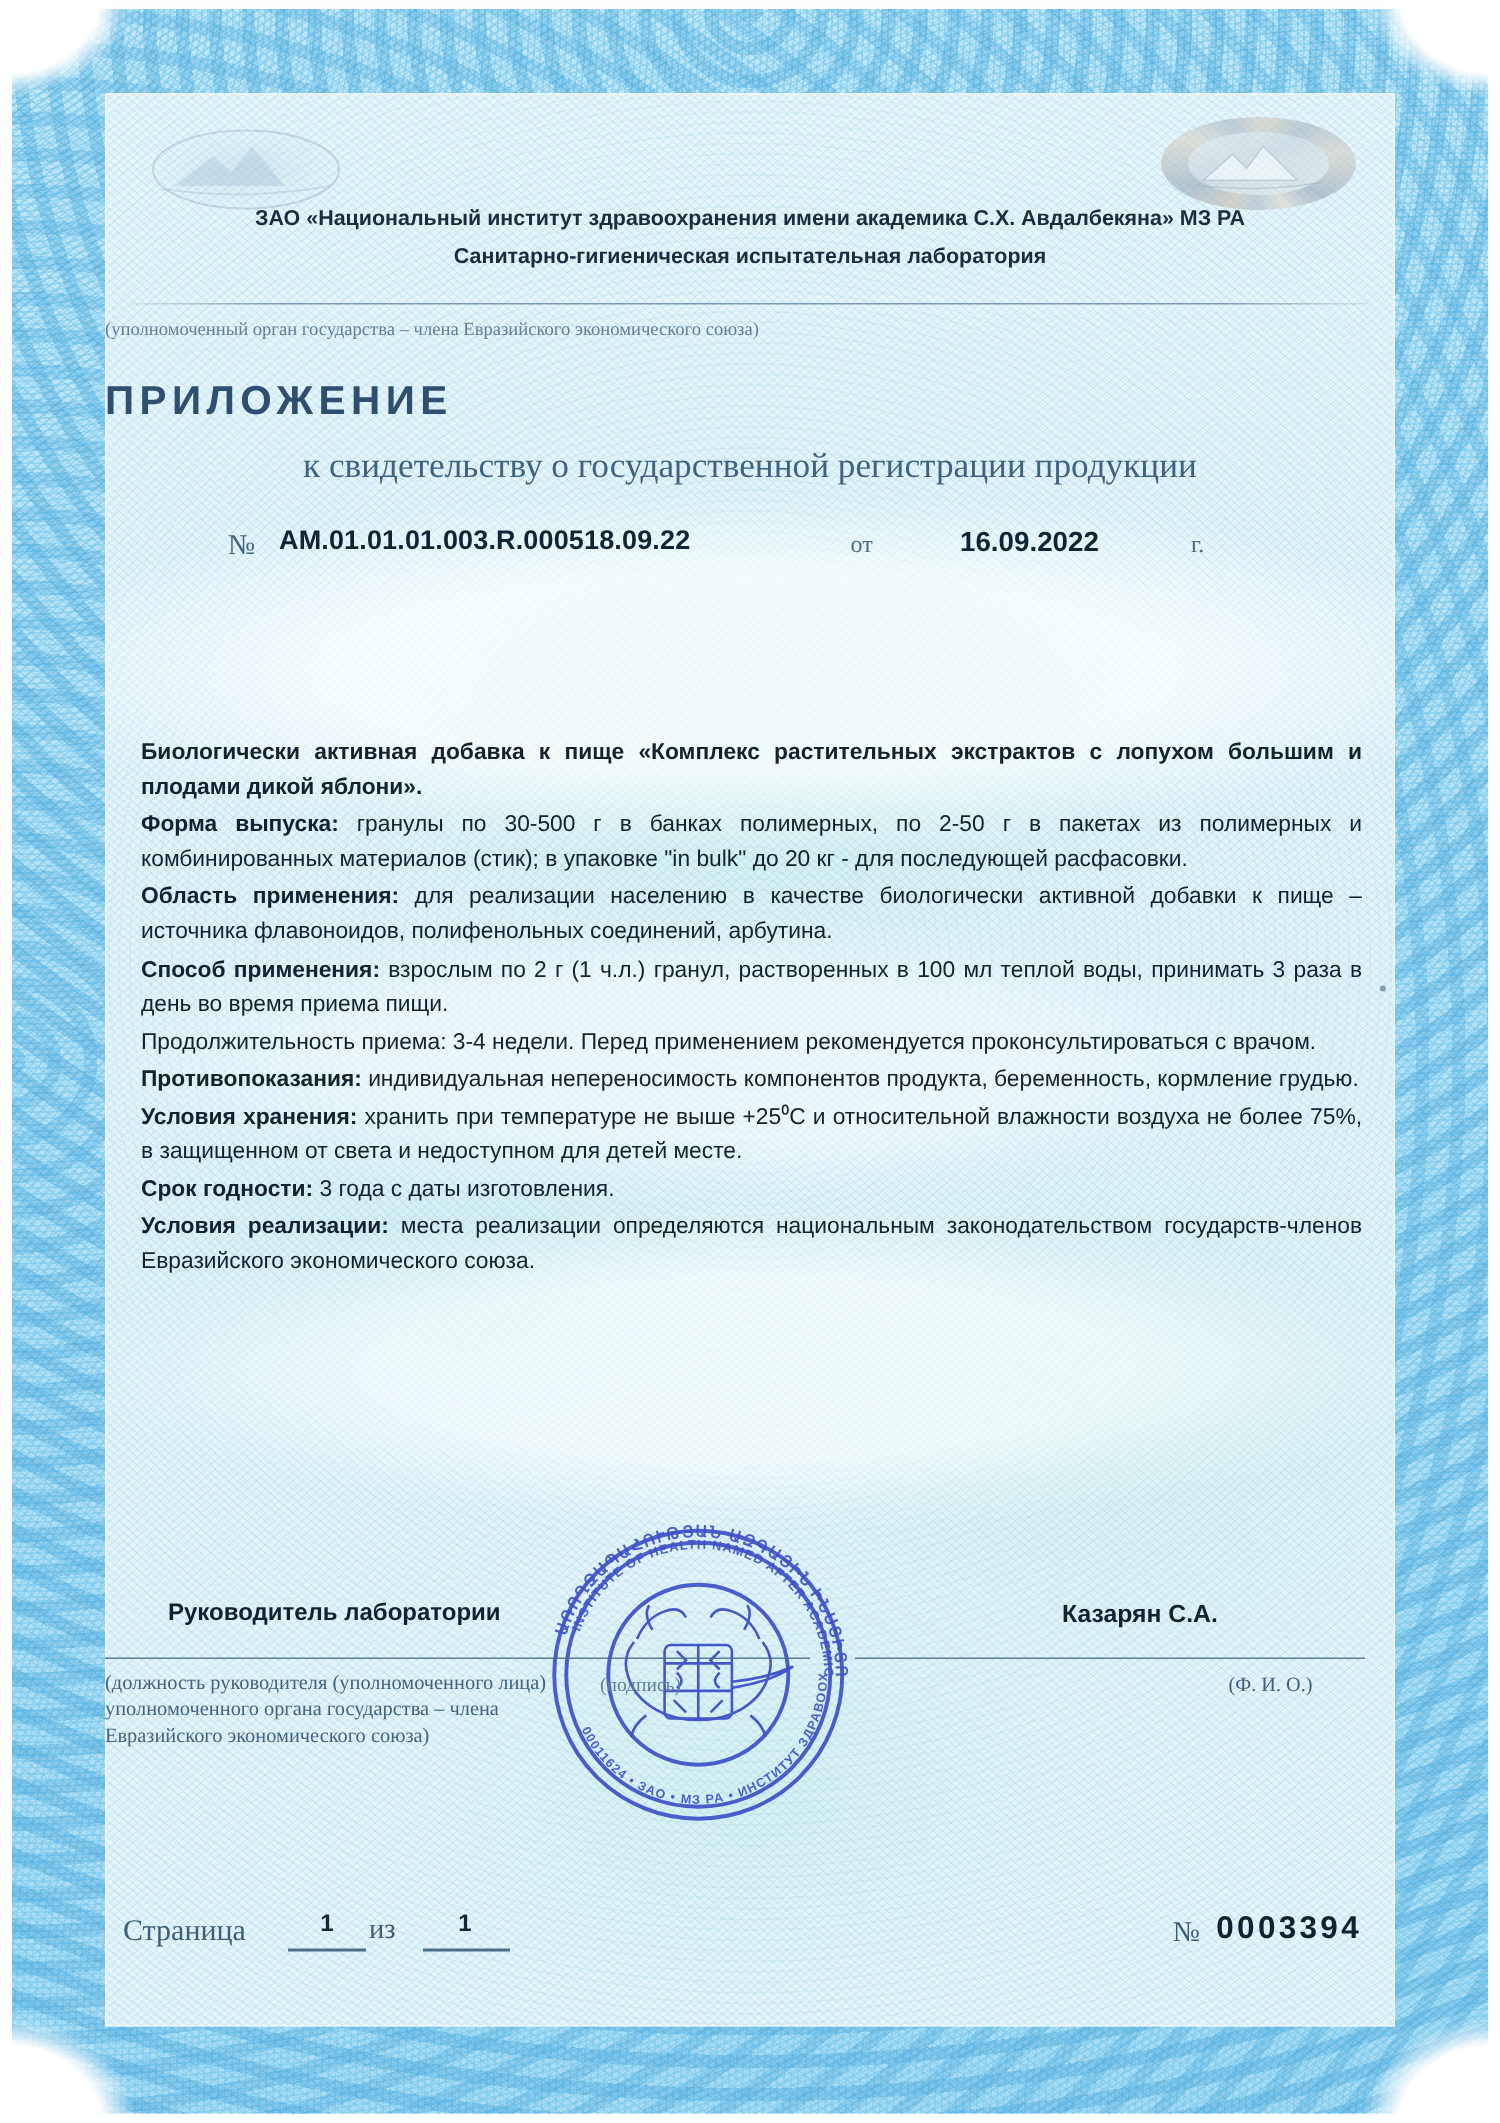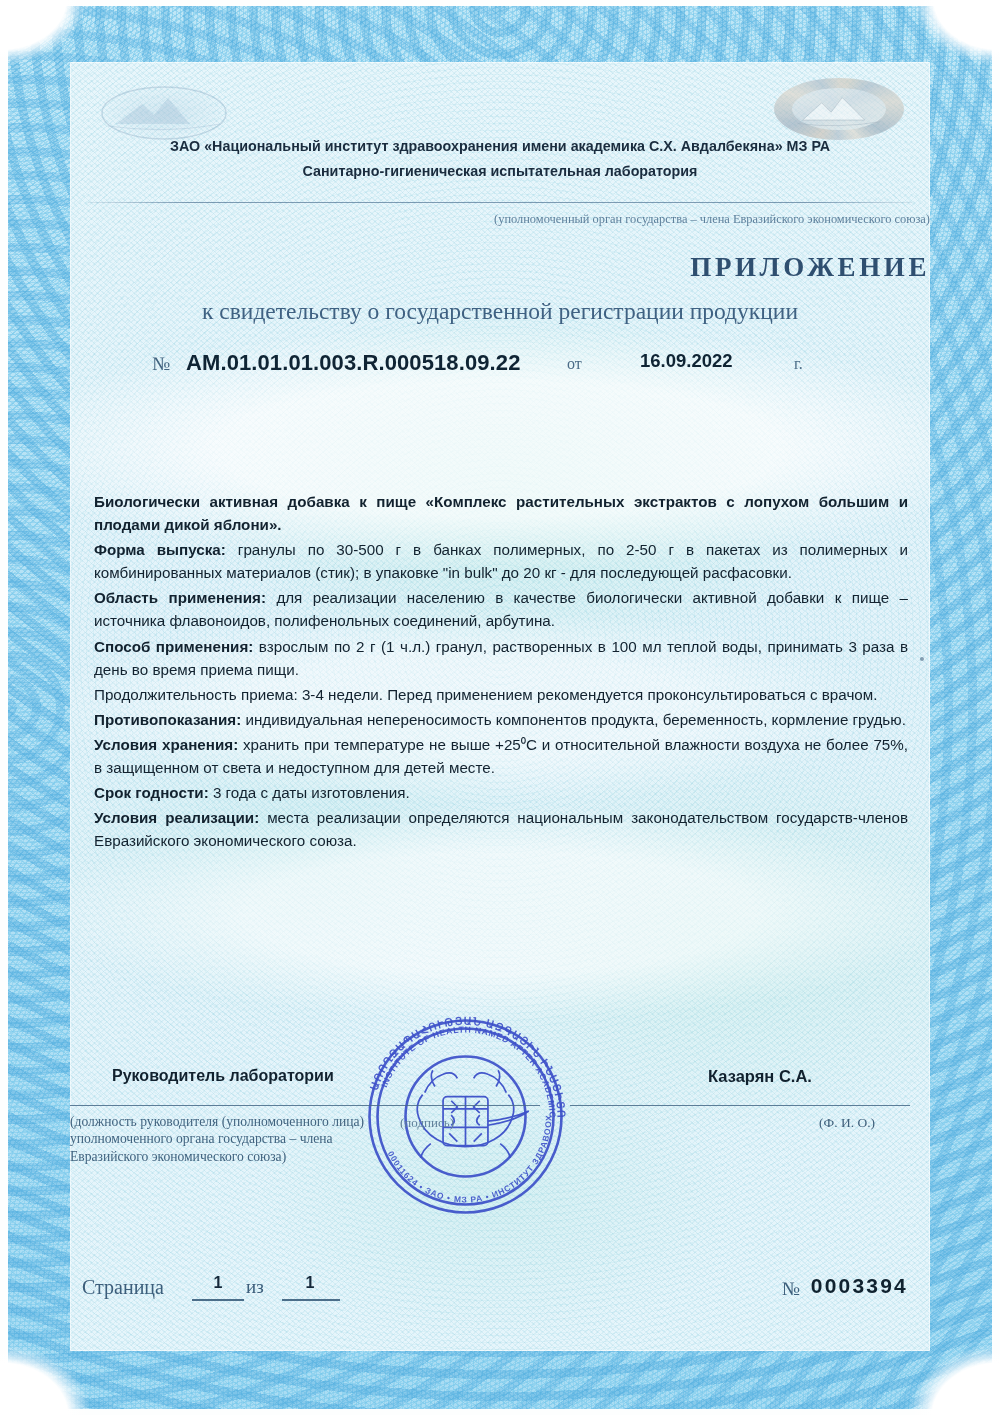--- a/index.html
+++ b/index.html
@@ -122,29 +122,29 @@
   .org-line.l2{top:101px;}
 
   .hr-thin{
     position:absolute;left:18px;right:18px;height:1px;
     background:linear-gradient(90deg,rgba(120,150,175,.15),rgba(90,125,155,.75) 12%,rgba(90,125,155,.75) 88%,rgba(120,150,175,.15));
   }
   .hr-head{top:140px;}
 
   .auth-caption{
     position:absolute;left:0;right:0;top:150px;
-    text-align:right;
+    text-align:left;
     font-family:"Liberation Serif", serif;
     font-size:12.4px;color:#5d7f9b;
   }
 
   .doc-title{
     position:absolute;left:0;right:0;top:190px;
-    text-align:right;
-    font-family:Liberation Serif, serif;
+    text-align:left;
+    font-family:Liberation Sans, sans-serif;
     font-weight:bold;
     font-size:27px;letter-spacing:3.6px;
     color:#2f4f70;
   }
   .doc-subtitle{
     position:absolute;left:0;right:0;top:236px;
     text-align:center;
     font-family:"Liberation Serif", serif;
     font-size:23.5px;
     color:#3f6182;
@@ -155,21 +155,21 @@
     position:absolute;left:0;right:0;top:288px;height:30px;
     font-size:18px;color:#12283c;
   }
   .numrow .lbl-no{
     position:absolute;left:82px;top:3px;
     font-family:"Liberation Serif", serif;
     font-size:19px;color:#41637f;
   }
   .numrow .reg{
     position:absolute;left:116px;top:0;
-    font-weight:bold;font-size:22px;letter-spacing:.1px;color:#0f2434;
+    font-weight:bold;font-size:18px;letter-spacing:.1px;color:#0f2434;
   }
   .numrow .lbl-ot{
     position:absolute;left:497px;top:5px;
     font-family:"Liberation Serif", serif;
     font-size:16px;color:#4a6b86;
   }
   .numrow .date{
     position:absolute;left:570px;top:0;
     font-weight:bold;font-size:18.5px;color:#0f2434;
   }

